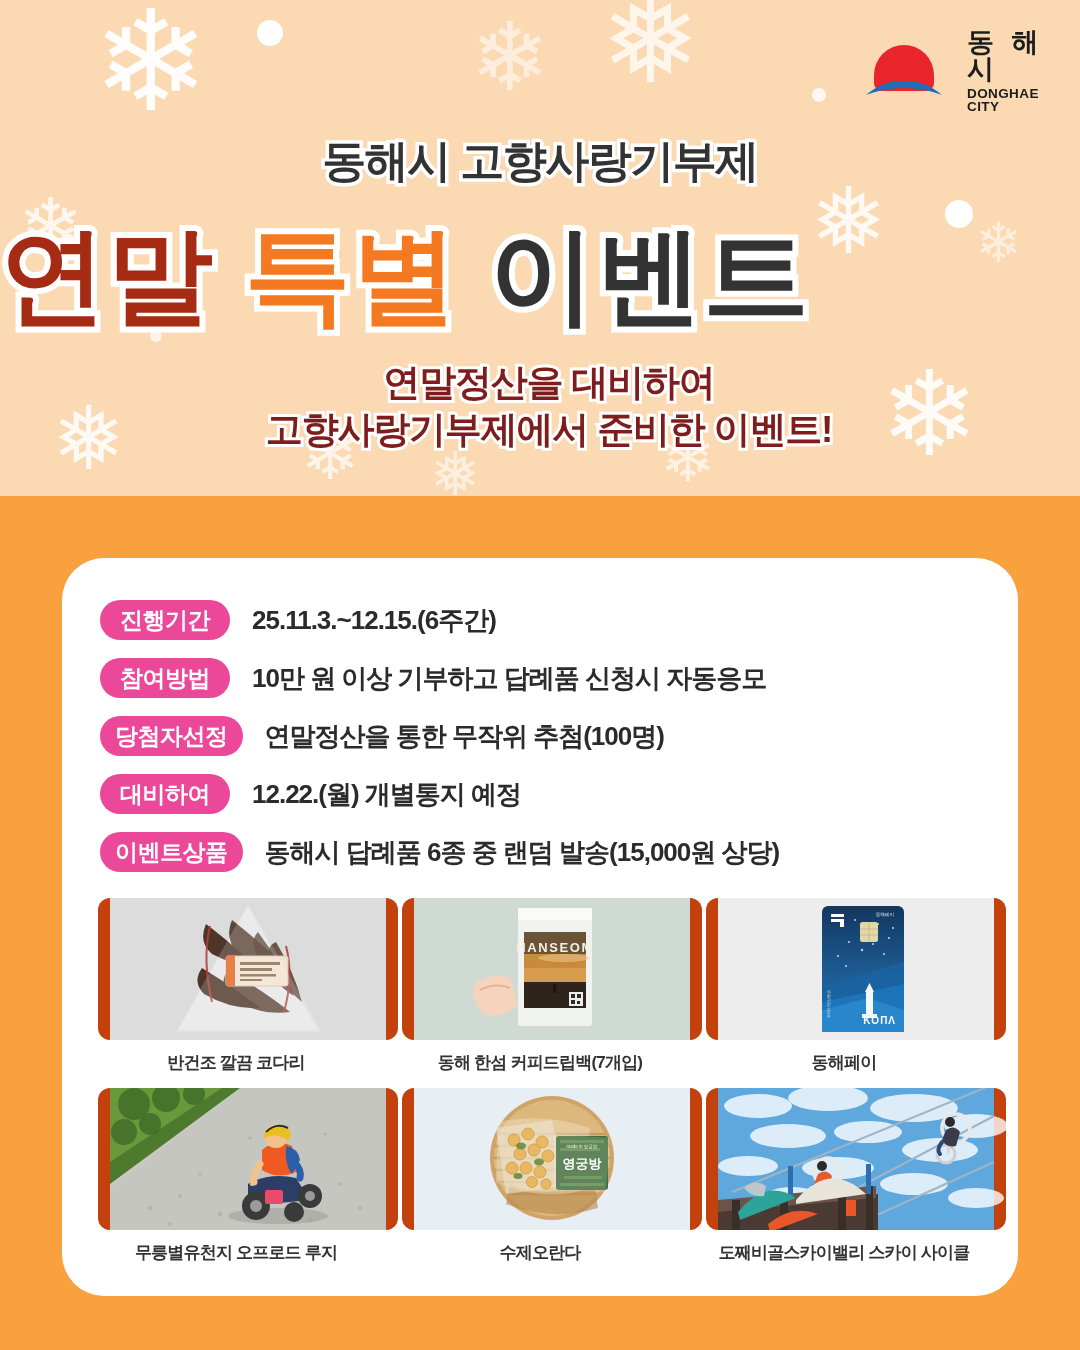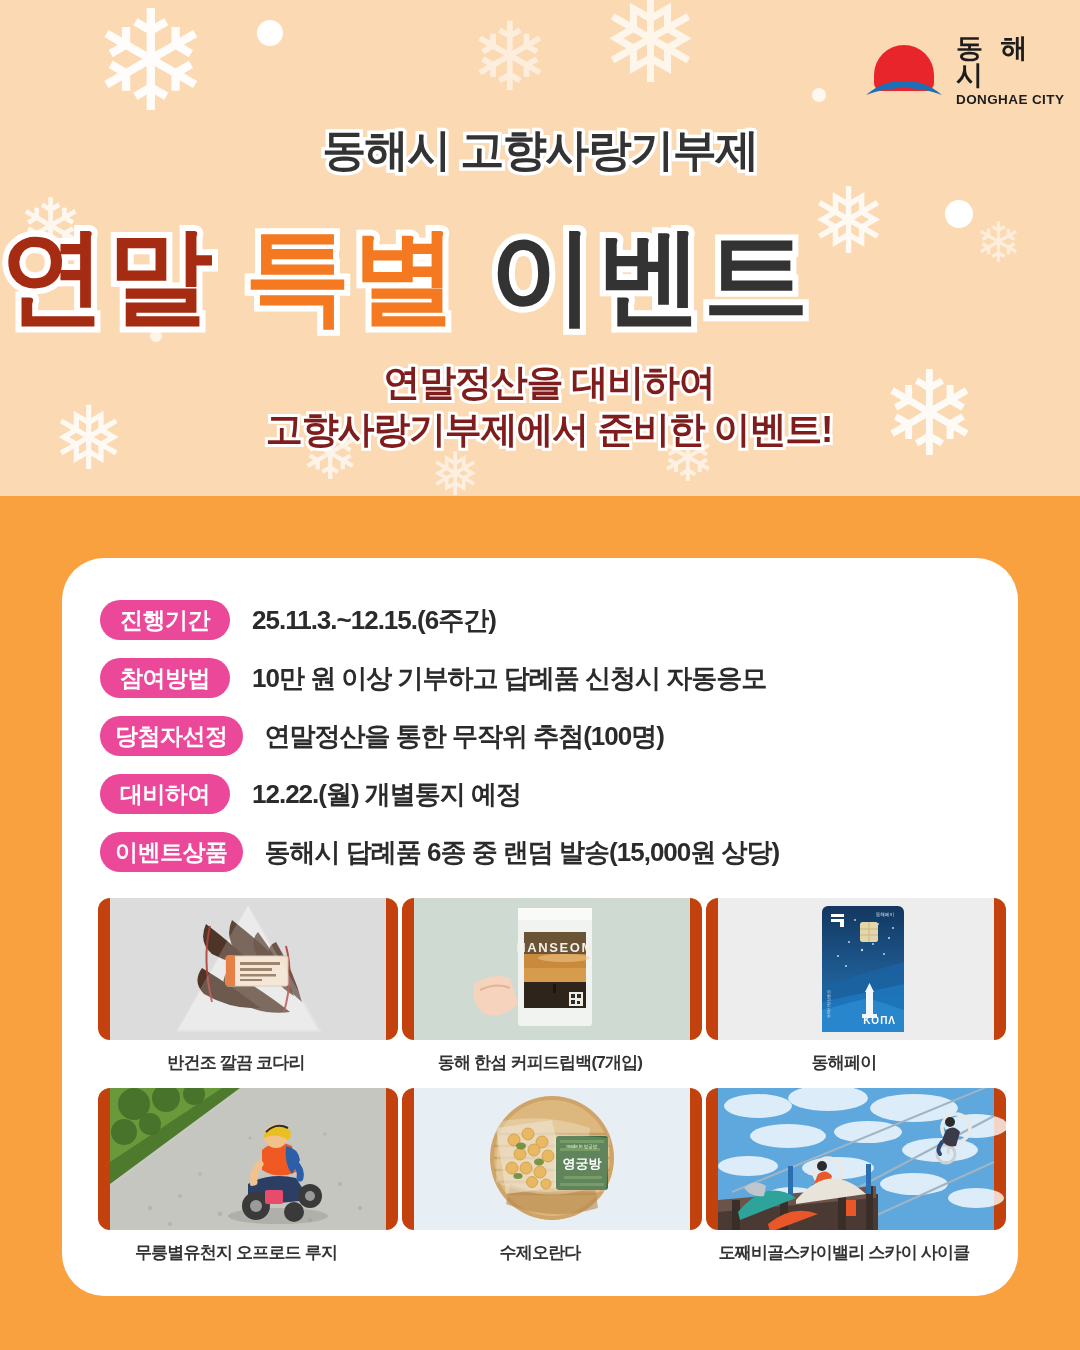--- a/index.html
+++ b/index.html
@@ -46,21 +46,21 @@
     border-radius: 50%;
   }
 
   
   .logo-wrap {
     position: absolute;
     left: 866px; top: 38px;
     width: 200px; height: 66px;
     display: flex;
     align-items: center;
-    gap: 14px;
+    gap: 25px;
   }
   .logo-mark {
     position: relative;
     width: 76px; height: 56px;
     flex: 0 0 76px;
   }
   .logo-sun {
     position: absolute;
     left: 8px; top: 2px;
     width: 60px; height: 46px;
@@ -89,21 +89,21 @@
     font-size: 13.5px;
     font-weight: 700;
     color: #1C1C1C;
     letter-spacing: 0.4px;
     margin-top: 4px;
   }
 
   
   .head-kicker {
     position: absolute;
-    left: 0; top: 121px;
+    left: 0; top: 132px;
     width: 1080px;
     text-align: center;
     font-size: 44px;
     font-weight: 900;
     color: #333333;
     letter-spacing: -1.5px;
     -webkit-text-stroke: 7px #FFFFFF;
     paint-order: stroke fill;
   }
 

